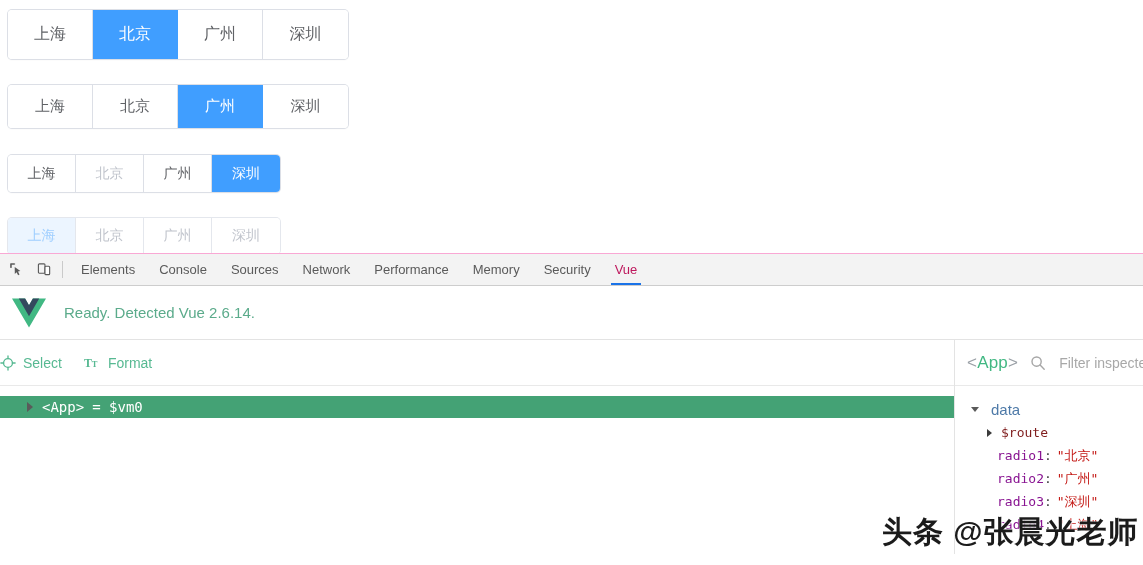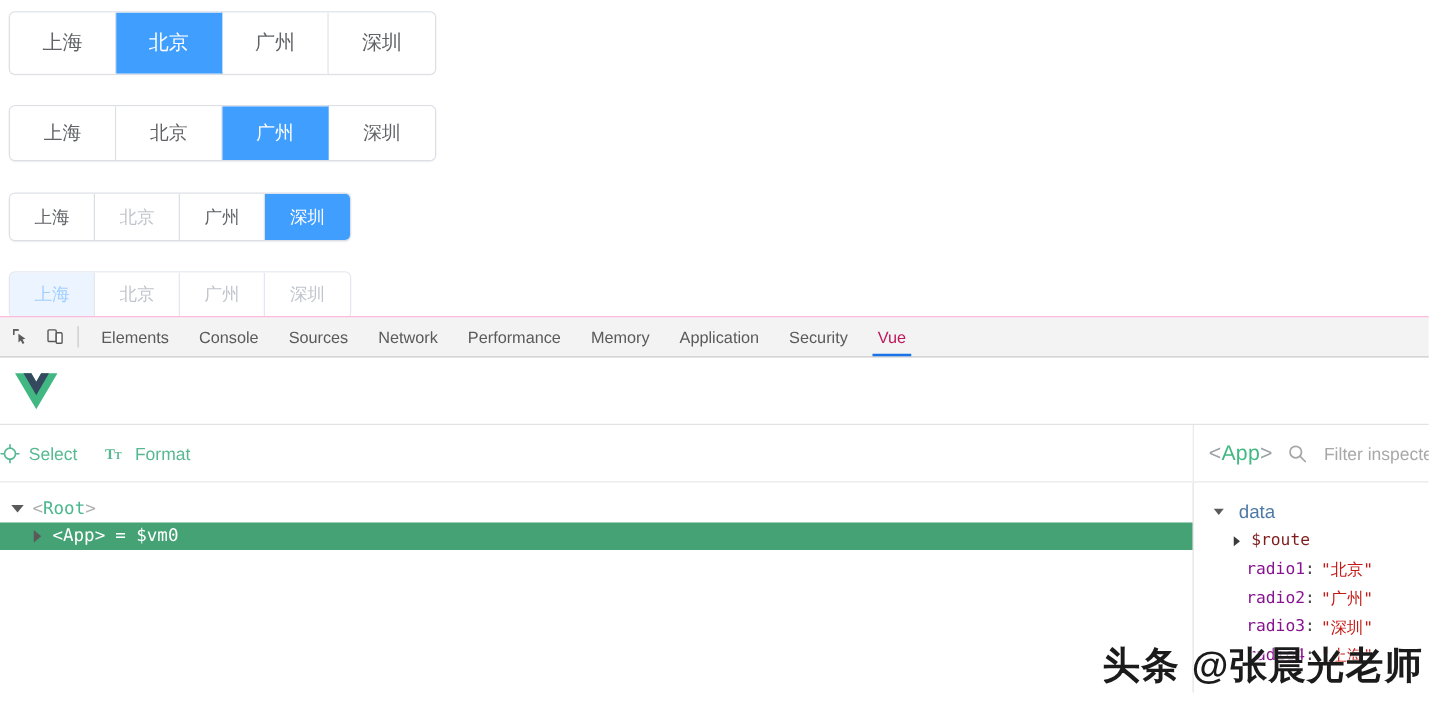--- a/index.html
+++ b/index.html
@@ -332,30 +332,30 @@
         <rect x="8.5" y="4.5" width="5" height="9" rx="1" fill="#fff" stroke="#5a5a5a" stroke-width="1.2"></rect>
       </svg>
     </div>
     <div class="dt-sep"></div>
     <div class="dt-tab">Elements</div>
     <div class="dt-tab">Console</div>
     <div class="dt-tab">Sources</div>
     <div class="dt-tab">Network</div>
     <div class="dt-tab">Performance</div>
     <div class="dt-tab">Memory</div>
-    <div class="dt-tab">Application</div>
     <div class="dt-tab">Security</div>
     <div class="dt-tab selected">Vue</div>
   </div>
 
   <div id="vue-banner">
     <svg id="vue-logo" viewBox="0 0 40 34">
       <polygon points="24.6,0 20,8 15.4,0 0,0 20,34 40,0" fill="#41b883"></polygon>
       <polygon points="24.6,0 20,8 15.4,0 8,0 20,20.7 32,0" fill="#34495e"></polygon>
     </svg>
+    <span id="vue-banner-text">Ready. Detected Vue 2.6.14.</span>
   </div>
 
   <div id="vue-body">
 
     <div id="components-pane">
       <div class="pane-header">
         <div class="hdr-action">
           <svg width="16" height="16" viewBox="0 0 18 18">
             <circle cx="9" cy="9" r="5" fill="none" stroke="#57b992" stroke-width="1.5"></circle>
             <line x1="9" y1="1" x2="9" y2="4" stroke="#57b992" stroke-width="1.5" stroke-linecap="round"></line>
@@ -368,28 +368,20 @@
         <div class="hdr-action">
           <svg width="17" height="14" viewBox="0 0 20 14">
             <text x="0" y="12" font-family="Liberation Serif, serif" font-size="14" font-weight="bold" fill="#57b992">T</text>
             <text x="9" y="12" font-family="Liberation Serif, serif" font-size="10" font-weight="bold" fill="#57b992">T</text>
           </svg>
           <span class="lbl">Format</span>
         </div>
       </div>
 
       <div id="tree">
-        <div class="tree-row">
-          <span class="arrow">
-              <i class="tri-d"></i>
-            </span>
-          <span class="tag">
-            <span class="brk">&lt;</span><span class="nm">Root</span><span class="brk">&gt;</span>
-          </span>
-        </div>
         <div class="tree-row selected" style="padding-left:22px;">
           <span class="arrow">
               <i class="tri-r"></i>
             </span>
           <span class="tag">
             <span class="brk">&lt;</span><span class="nm">App</span><span class="brk">&gt;</span>
           </span>
           <span class="vm-eq">= $vm0</span>
         </div>
       </div>

